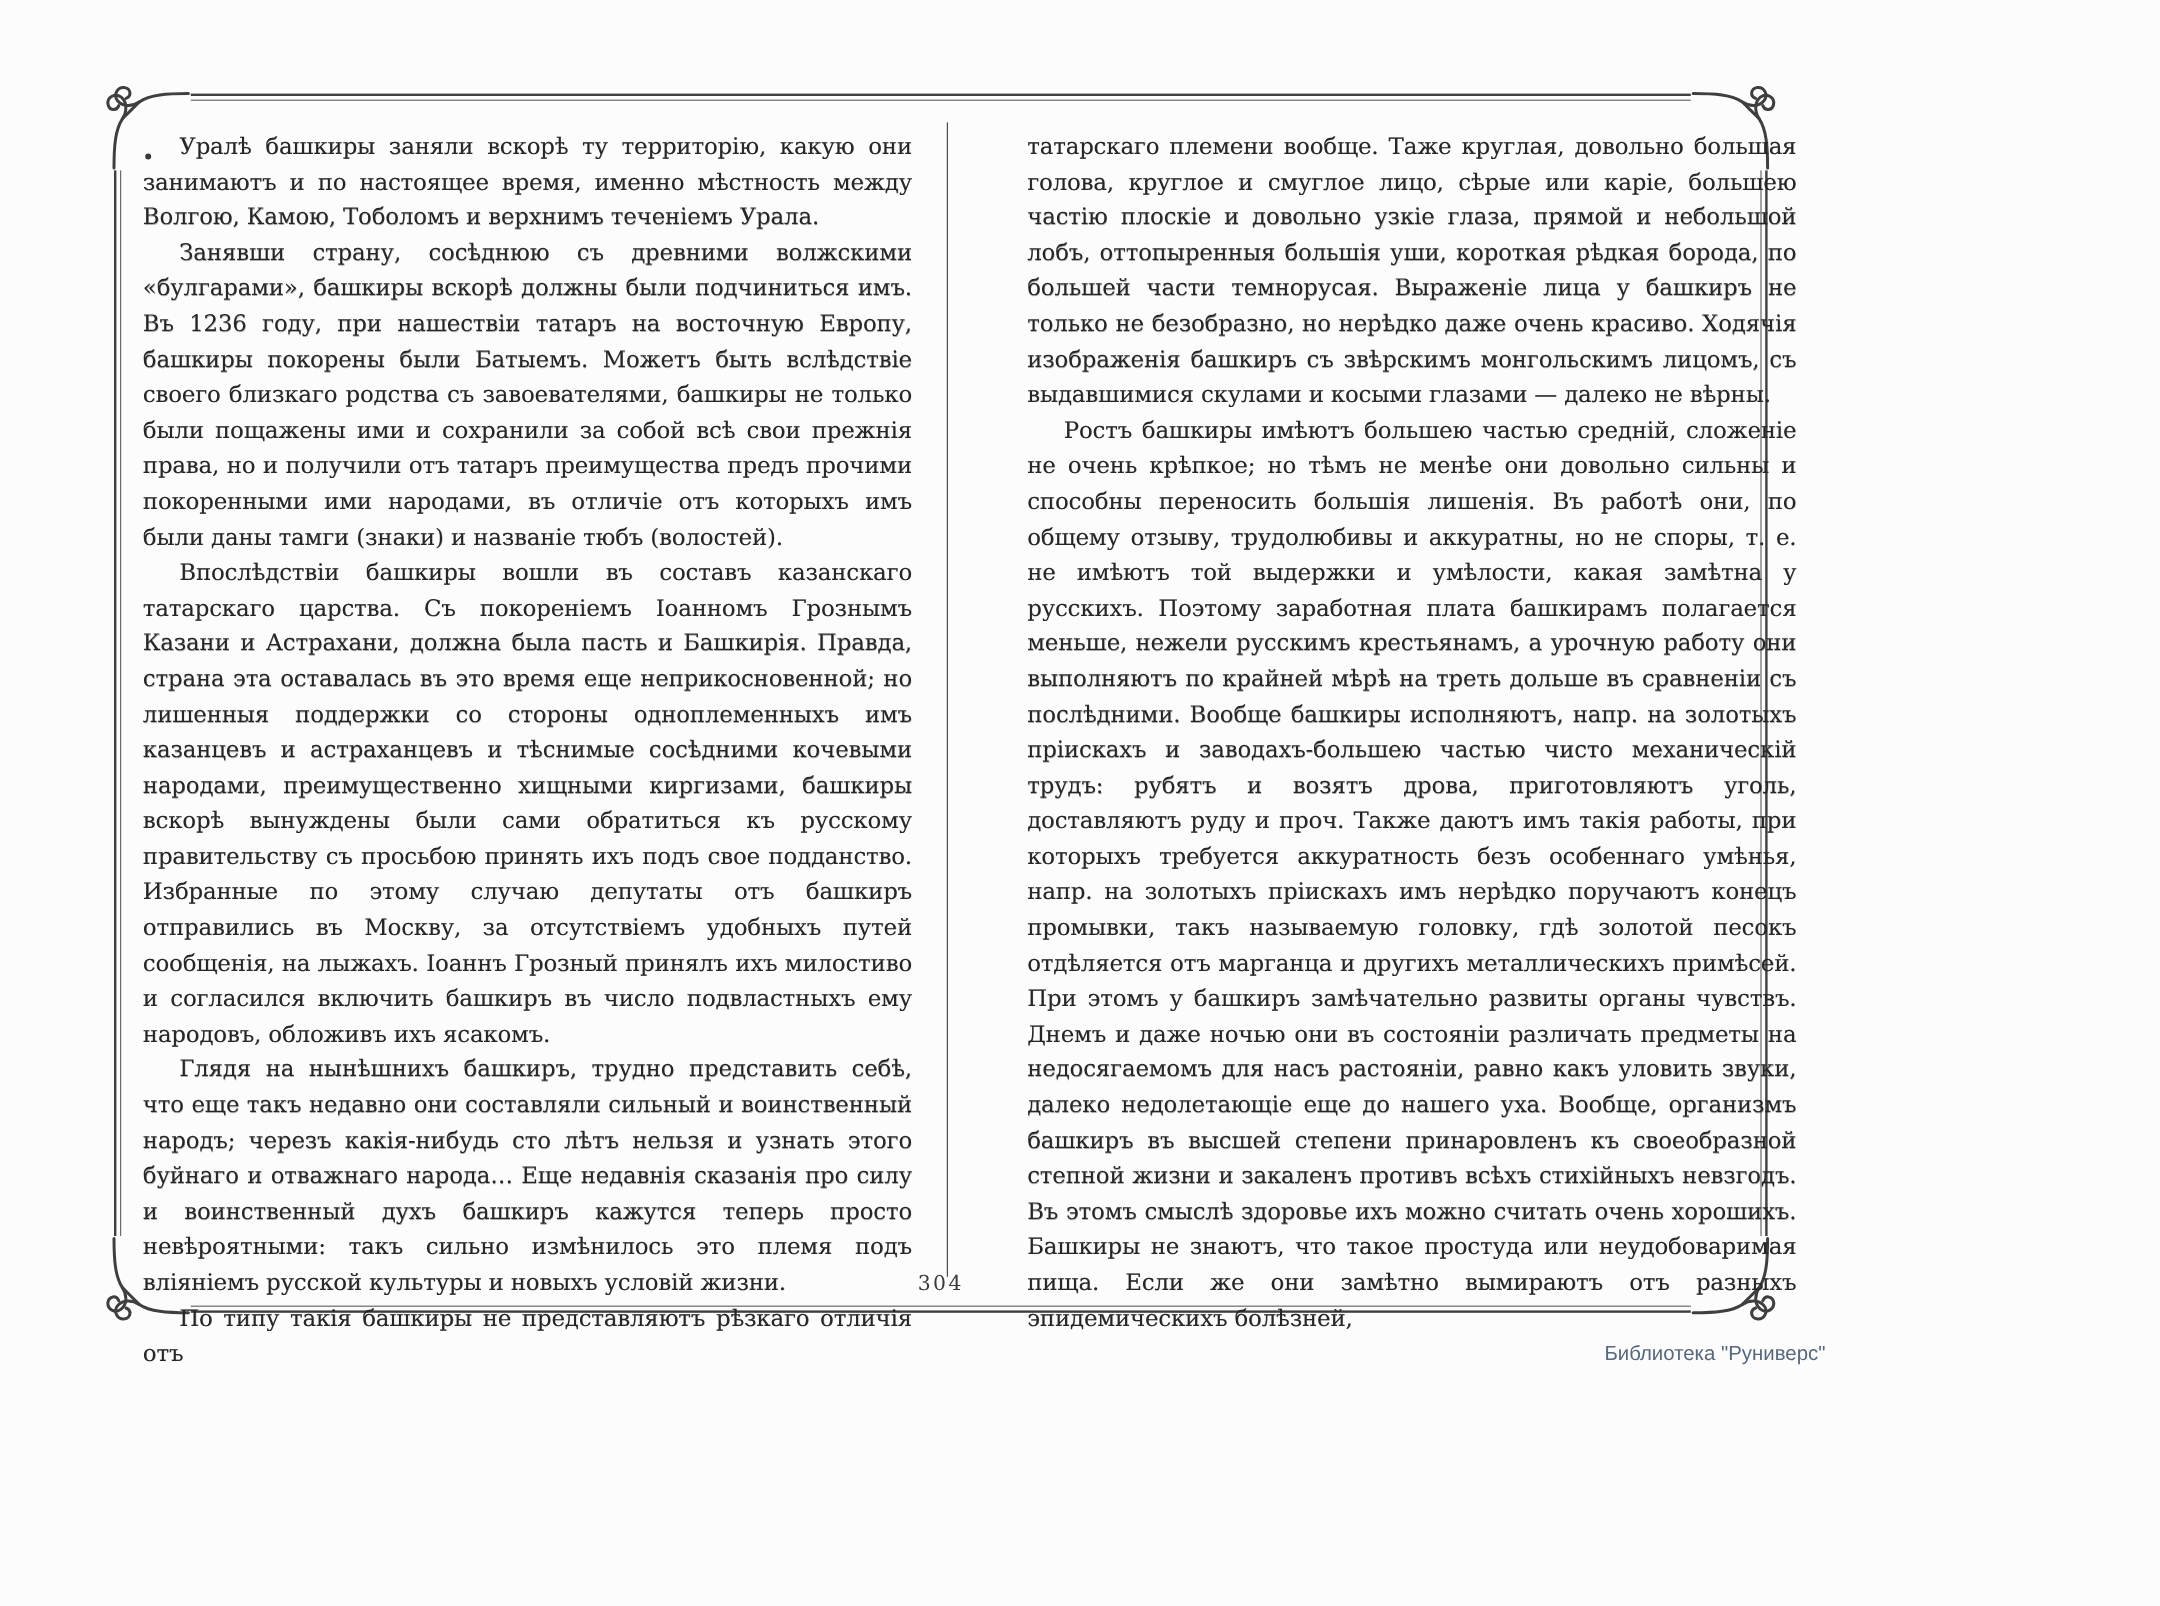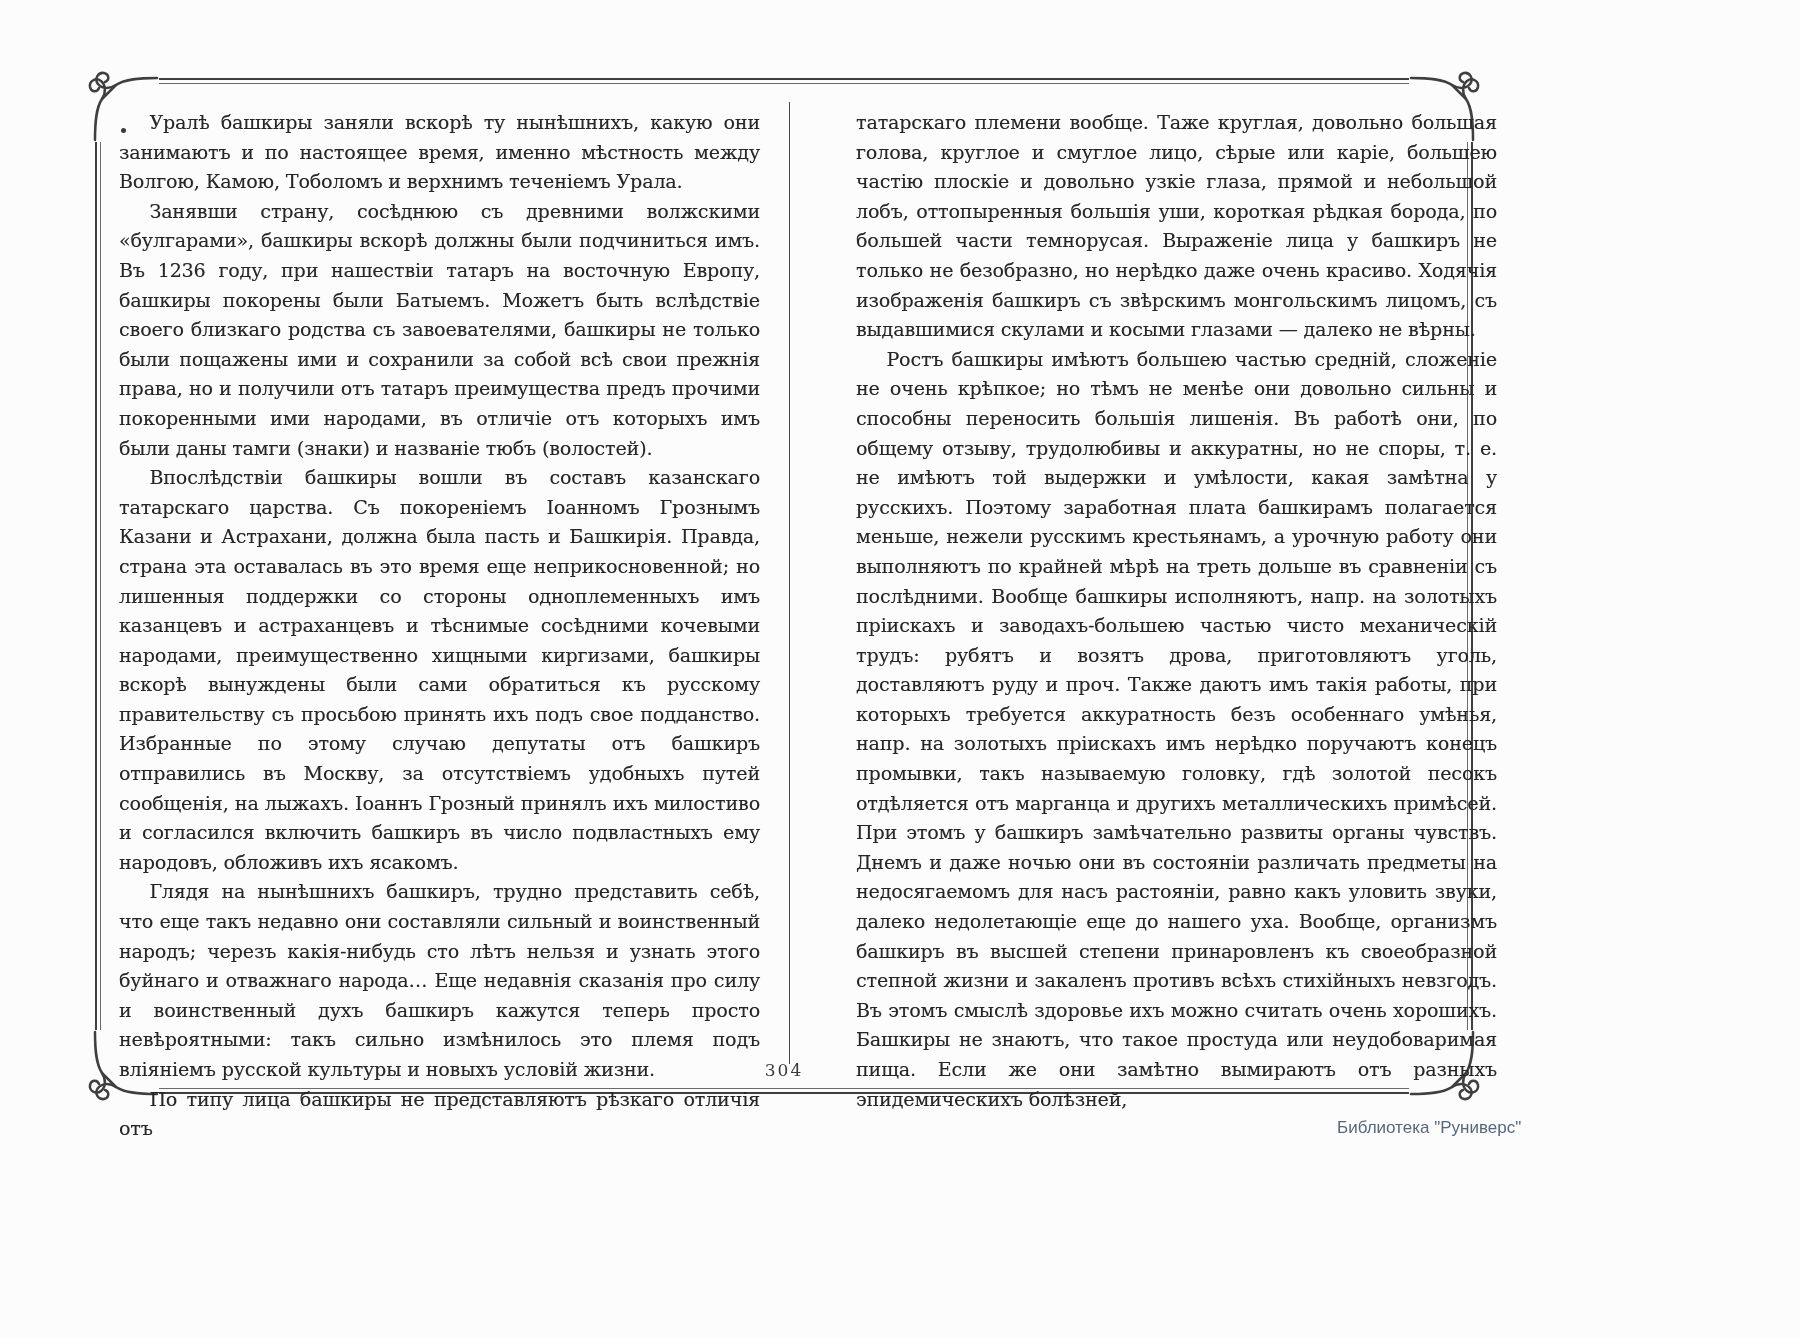--- a/index.html
+++ b/index.html
@@ -128,25 +128,25 @@
     <svg class="corner br">
         <use href="#flourish"></use>
       </svg>
   </div>
 
   <div class="divider"></div>
 
   <span class="artifact-dot"></span>
 
   <div class="column left">
-      <p>Уралѣ башкиры заняли вскорѣ ту нынѣшнихъ, какую они занимаютъ и по настоящее время, именно мѣстность между Волгою, Камою, Тоболомъ и верхнимъ теченіемъ Урала.</p>
+      <p>Уралѣ башкиры заняли вскорѣ ту территорію, какую они занимаютъ и по настоящее время, именно мѣстность между Волгою, Камою, Тоболомъ и верхнимъ теченіемъ Урала.</p>
       <p>Занявши страну, сосѣднюю съ древними волжскими «булгарами», башкиры вскорѣ должны были подчиниться имъ. Въ 1236 году, при нашествіи татаръ на восточную Европу, башкиры покорены были Батыемъ. Можетъ быть вслѣдствіе своего близкаго родства съ завоевателями, башкиры не только были пощажены ими и сохранили за собой всѣ свои прежнія права, но и получили отъ татаръ преимущества предъ прочими покоренными ими народами, въ отличіе отъ которыхъ имъ были даны тамги (знаки) и названіе тюбъ (волостей).</p>
       <p>Впослѣдствіи башкиры вошли въ составъ казанскаго татарскаго царства. Съ покореніемъ Іоанномъ Грознымъ Казани и Астрахани, должна была пасть и Башкирія. Правда, страна эта оставалась въ это время еще неприкосновенной; но лишенныя поддержки со стороны одноплеменныхъ имъ казанцевъ и астраханцевъ и тѣснимые сосѣдними кочевыми народами, преимущественно хищными киргизами, башкиры вскорѣ вынуждены были сами обратиться къ русскому правительству съ просьбою принять ихъ подъ свое подданство. Избранные по этому случаю депутаты отъ башкиръ отправились въ Москву, за отсутствіемъ удобныхъ путей сообщенія, на лыжахъ. Іоаннъ Грозный принялъ ихъ милостиво и согласился включить башкиръ въ число подвластныхъ ему народовъ, обложивъ ихъ ясакомъ.</p>
       <p>Глядя на нынѣшнихъ башкиръ, трудно представить себѣ, что еще такъ недавно они составляли сильный и воинственный народъ; черезъ какія-нибудь сто лѣтъ нельзя и узнать этого буйнаго и отважнаго народа… Еще недавнія сказанія про силу и воинственный духъ башкиръ кажутся теперь просто невѣроятными: такъ сильно измѣнилось это племя подъ вліяніемъ русской культуры и новыхъ условій жизни.</p>
-      <p>По типу лица башкиры не представляютъ рѣзкаго отличія отъ</p>
+      <p>По типу такія башкиры не представляютъ рѣзкаго отличія отъ</p>
     </div>
 
   <div class="column right">
       <p>татарскаго племени вообще. Таже круглая, довольно большая голова, круглое и смуглое лицо, сѣрые или каріе, большею частію плоскіе и довольно узкіе глаза, прямой и небольшой лобъ, оттопыренныя большія уши, короткая рѣдкая борода, по большей части темнорусая. Выраженіе лица у башкиръ не только не безобразно, но нерѣдко даже очень красиво. Ходячія изображенія башкиръ съ звѣрскимъ монгольскимъ лицомъ, съ выдавшимися скулами и косыми глазами — далеко не вѣрны.</p>
       <p>Ростъ башкиры имѣютъ большею частью средній, сложеніе не очень крѣпкое; но тѣмъ не менѣе они довольно сильны и способны переносить большія лишенія. Въ работѣ они, по общему отзыву, трудолюбивы и аккуратны, но не споры, т. е. не имѣютъ той выдержки и умѣлости, какая замѣтна у русскихъ. Поэтому заработная плата башкирамъ полагается меньше, нежели русскимъ крестьянамъ, а урочную работу они выполняютъ по крайней мѣрѣ на треть дольше въ сравненіи съ послѣдними. Вообще башкиры исполняютъ, напр. на золотыхъ пріискахъ и заводахъ-большею частью чисто механическій трудъ: рубятъ и возятъ дрова, приготовляютъ уголь, доставляютъ руду и проч. Также даютъ имъ такія работы, при которыхъ требуется аккуратность безъ особеннаго умѣнья, напр. на золотыхъ пріискахъ имъ нерѣдко поручаютъ конецъ промывки, такъ называемую головку, гдѣ золотой песокъ отдѣляется отъ марганца и другихъ металлическихъ примѣсей. При этомъ у башкиръ замѣчательно развиты органы чувствъ. Днемъ и даже ночью они въ состояніи различать предметы на недосягаемомъ для насъ растояніи, равно какъ уловить звуки, далеко недолетающіе еще до нашего уха. Вообще, организмъ башкиръ въ высшей степени принаровленъ къ своеобразной степной жизни и закаленъ противъ всѣхъ стихійныхъ невзгодъ. Въ этомъ смыслѣ здоровье ихъ можно считать очень хорошихъ. Башкиры не знаютъ, что такое простуда или неудобоваримая пища. Если же они замѣтно вымираютъ отъ разныхъ эпидемическихъ болѣзней,</p>
     </div>
 
   <div class="page-number">304</div>
 
   <div class="watermark">Библиотека "Руниверс"</div>

